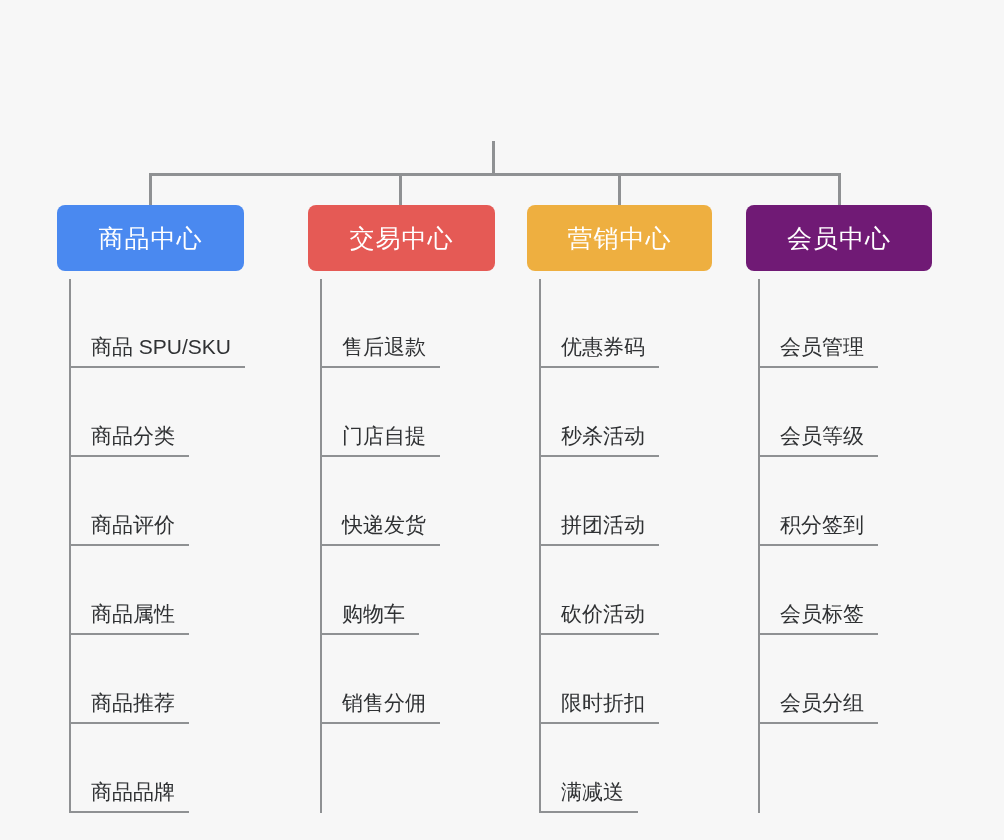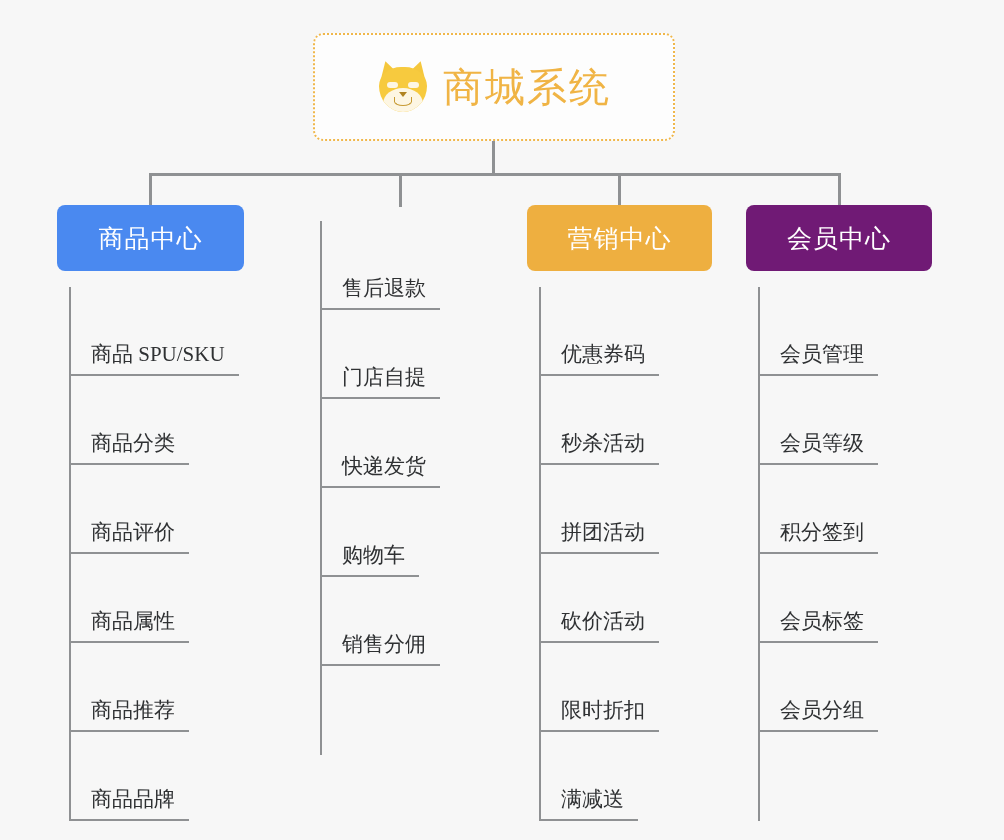--- a/index.html
+++ b/index.html
@@ -135,23 +135,22 @@
     align-items: center;
     justify-content: center;
     color: #ffffff;
     font-size: 25px;
     letter-spacing: 1px;
     box-sizing: border-box;
   }
 
   .leaf-list {
     position: relative;
-    margin-top: 16px;
+    margin-top: 8px;
     padding-left: 12px;
-    font-family: Liberation Serif, serif;
   }
   .leaf-spine {
     position: absolute;
     left: 12px;
     top: 0;
     width: 2px;
     background: #8f9193;
   }
   .leaf {
     position: relative;
@@ -171,34 +170,20 @@
     color: #2f3133;
     white-space: nowrap;
     line-height: 1.1;
   }
 </style>
 </head>
 <body style="background: rgb(247, 247, 247);">
 
 <div id="mindmap">
 
-  <div class="root-node">
-    <div class="shiba">
-      <div class="ear left"></div>
-      <div class="ear right"></div>
-      <div class="head">
-        <div class="muzzle"></div>
-        <div class="eye left"></div>
-        <div class="eye right"></div>
-        <div class="nose"></div>
-        <div class="mouth"></div>
-      </div>
-    </div>
-    <div class="root-title">商城系统</div>
-  </div>
 
   <div class="conn" style="left:492px; top:141px; width:3px; height:35px;"></div>
   <div class="conn" style="left:149px; top:173px; width:692px; height:3px;"></div>
   <div class="conn" style="left:149px; top:173px; width:3px; height:34px;"></div>
   <div class="conn" style="left:399px; top:173px; width:3px; height:34px;"></div>
   <div class="conn" style="left:618px; top:173px; width:3px; height:34px;"></div>
   <div class="conn" style="left:838px; top:173px; width:3px; height:34px;"></div>
 
   <div class="branch" style="left:57px; width:187px;text-align:center;">
     <div class="branch-header" style="background: rgb(74, 137, 240);">商品中心</div>
@@ -219,20 +204,21 @@
       <div class="leaf">
           <div class="leaf-inner"><span class="leaf-label">商品推荐</span></div>
         </div>
       <div class="leaf">
           <div class="leaf-inner"><span class="leaf-label">商品品牌</span></div>
         </div>
     </div>
   </div>
 
   <div class="branch" style="left:308px; width:187px;">
+    <div class="branch-header" style="background: rgb(229, 90, 85);">交易中心</div>
     <div class="leaf-list">
       <div class="leaf-spine" style="height: 534px;"></div>
       <div class="leaf">
           <div class="leaf-inner"><span class="leaf-label">售后退款</span></div>
         </div>
       <div class="leaf">
           <div class="leaf-inner"><span class="leaf-label">门店自提</span></div>
         </div>
       <div class="leaf">
           <div class="leaf-inner"><span class="leaf-label">快递发货</span></div>

